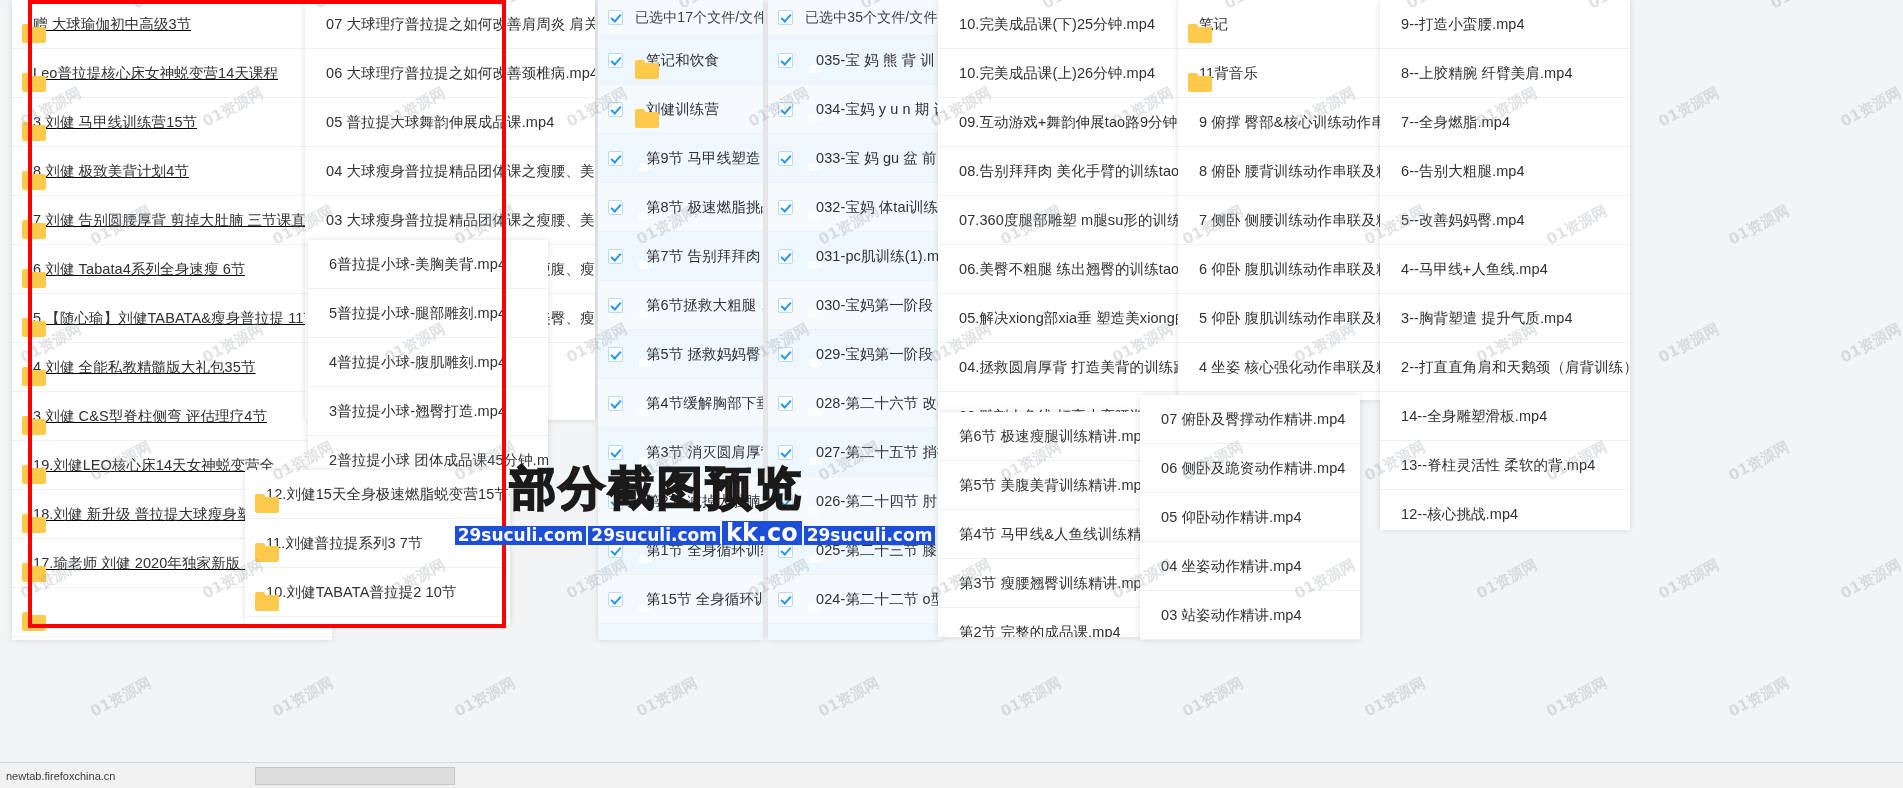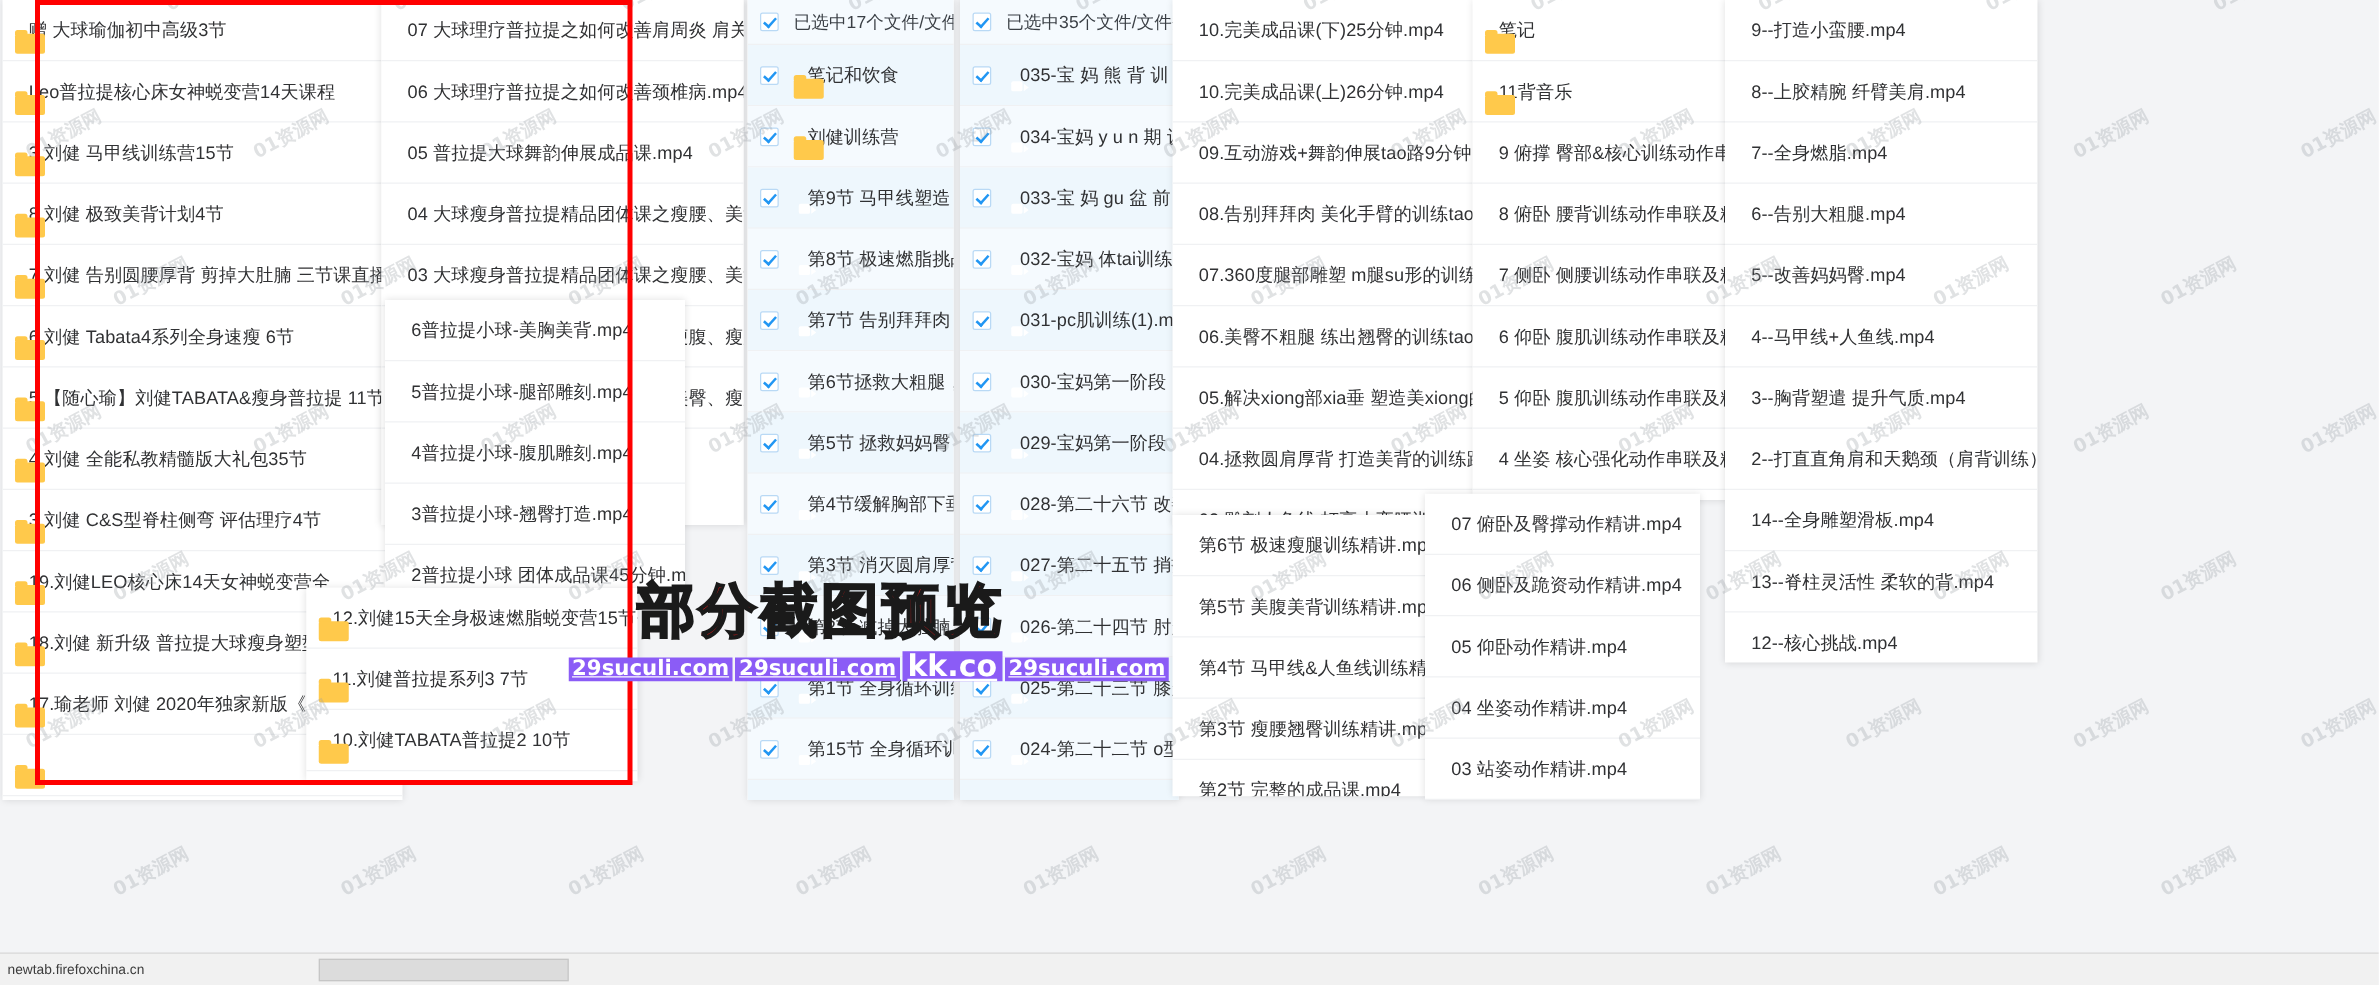--- a/index.html
+++ b/index.html
@@ -86,22 +86,22 @@
   .banner .big {
     font-size:46px; font-weight:bold; color:#e8191b;
     -webkit-text-stroke:2px #1a1a1a;
     font-family:"DejaVu Sans",sans-serif; letter-spacing:3px;
   }
   .banner .sub {
     margin-top:10px; display:flex; align-items:flex-end; justify-content:center;
     gap:2px;
   }
   .banner .sub span {
-    font-size:17px; font-weight:bold; color:#ffffff; background:#8b5cf6;
-    padding:1px 3px; font-family:"DejaVu Sans",sans-serif;text-decoration:underline;
+    font-size:17px; font-weight:bold; color:#ffffff; background:#1d4ed8;
+    padding:1px 3px; font-family:"DejaVu Sans",sans-serif;
   }
   .banner .sub .kk {
     font-size:24px; padding:0 4px;
   }
 
   
   .statusbar {
     position:absolute; left:0; bottom:0; width:100%; height:26px;
     background:#f1f1f1; border-top:1px solid #d8d8d8; z-index:90;
     display:flex; align-items:center; padding-left:6px;
@@ -483,21 +483,21 @@
     </div>
     <div class="row">
       <span class="ico"><span class="video"></span></span>
       <span class="label">02 大球瘦身普拉提精品团体课之瘦腹、瘦腰、瘦腿.mp4</span>
     </div>
     <div class="row">
       <span class="ico"><span class="video"></span></span>
       <span class="label">01 大球瘦身普拉提精品团体课之美臀、瘦腿.mp4</span>
     </div>
   </div>
-<div class="panel" style="left: 2px; top: 0px; width: 320px; height: 640px; z-index: 10;">
+<div class="panel" style="left: 12px; top: 0px; width: 320px; height: 640px; z-index: 10; text-decoration: underline;">
     <div class="row">
       <span class="ico"><span class="folder"></span></span>
       <span class="label">赠 大球瑜伽初中高级3节</span>
     </div>
     <div class="row">
       <span class="ico"><span class="folder"></span></span>
       <span class="label">Leo普拉提核心床女神蜕变营14天课程</span>
     </div>
     <div class="row">
       <span class="ico"><span class="folder"></span></span>

